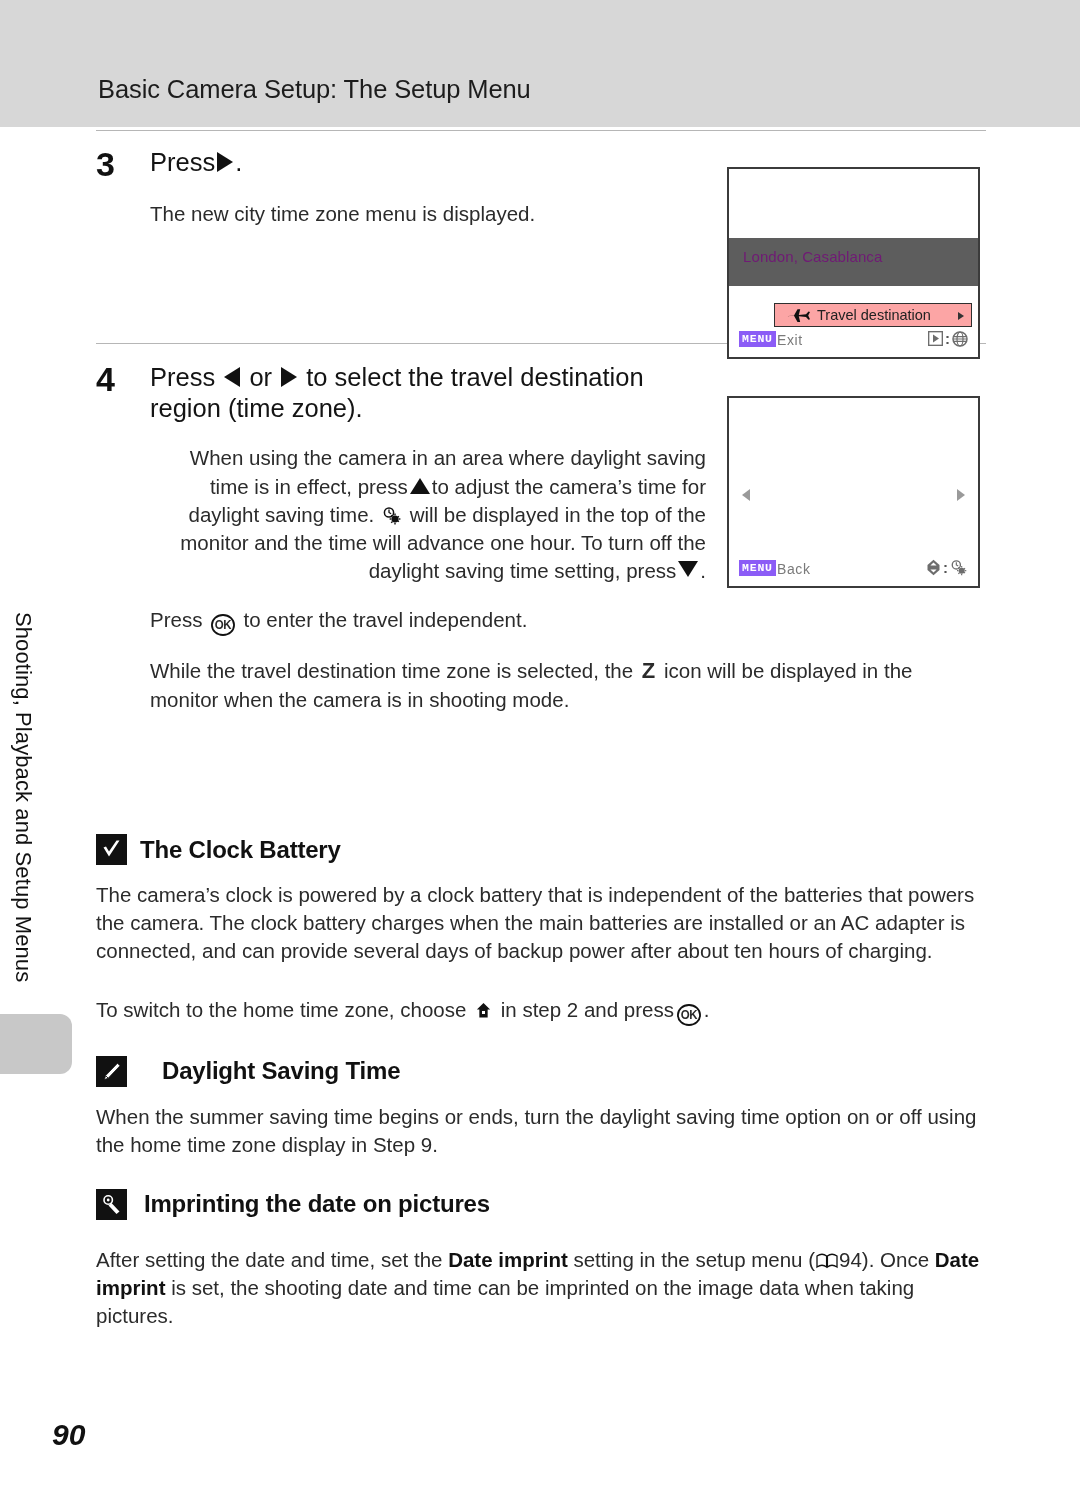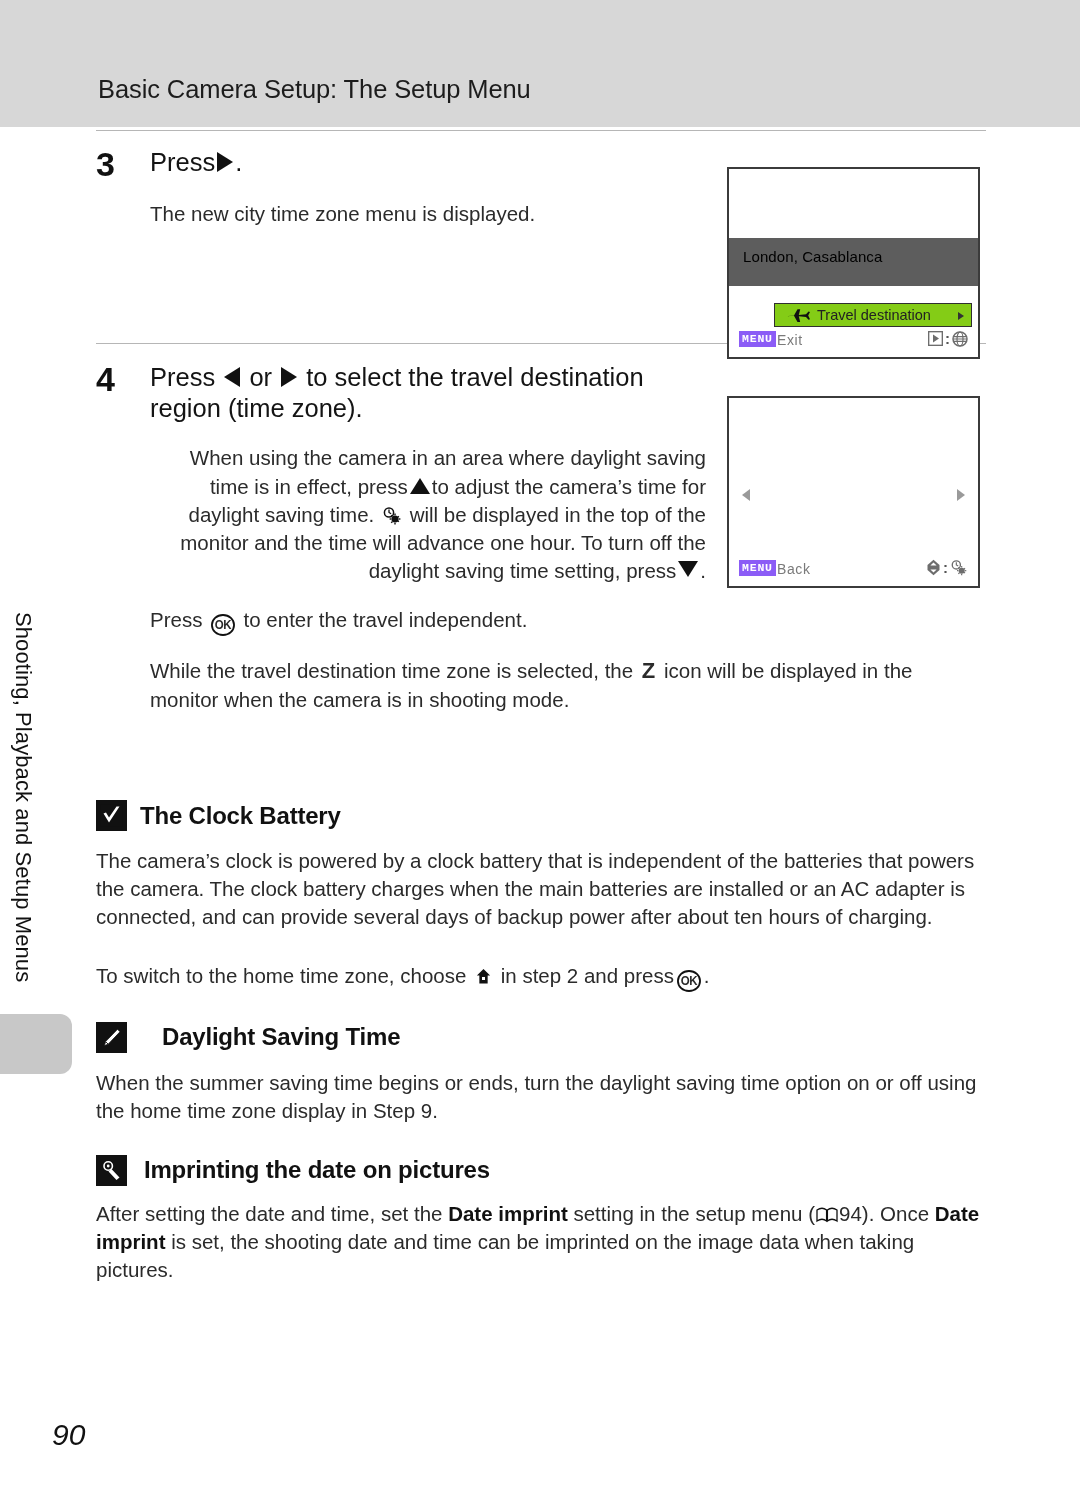--- a/index.html
+++ b/index.html
@@ -56,21 +56,21 @@
     border-radius: 12px;
   }
 
   
   .page-number {
     position: absolute;
     left: 52px;
     top: 1418px;
     font-size: 30px;
     font-style: italic;
-    font-weight: 400;
+    font-weight: 700;
     color: #111;
   }
 
   
   .content {
     position: absolute;
     left: 96px;
     top: 130px;
     width: 890px;
   }
@@ -172,33 +172,33 @@
     position: absolute;
     left: 0; right: 0;
     top: 69px;
     height: 48px;
     background: #5d5d5d;
   }
   .mon-city-text {
     position: absolute;
     left: 14px;
     top: 79px;
-    color: #000000;
+    color: #701a75;
     font-size: 15px;
     letter-spacing: 0.1px;
   }
 
   .mon-row {
     position: absolute;
     left: 45px;
     top: 134px;
     width: 198px;
     height: 24px;
     border: 1.5px solid #2f2f2f;
-    background: #84cc16;
+    background: #fca5a5;
     box-sizing: border-box;
   }
   .mon-row-label {
     position: absolute;
     left: 42px;
     top: 3px;
     font-size: 14.5px;
     color: #222;
   }
   .plane-icon {
@@ -375,21 +375,21 @@
       </p>
 
       <p style="max-width:836px;">
         <span>While the travel destination time zone is selected, the</span>
         <span class="z-glyph">Z</span>
         <span>icon will be displayed in the monitor when the camera is in shooting mode.</span>
       </p>
     </div>
   </div>
 
-  <div class="note-block" style="margin-top:86px;">
+  <div class="note-block" style="margin-top:120px;">
     <div class="note-head">
       <span class="note-icon">
         <svg width="23" height="23" viewBox="0 0 23 23">
           <rect x="0.5" y="0.5" width="22" height="22" fill="#111"></rect>
           <path d="M3.5 9.5 L9 18.5 L19.5 2.5 L16.5 2.5 L9 13.5 L6 8.5 Z" fill="#ffffff"></path>
         </svg>
       </span>
       <span class="note-title">The Clock Battery</span>
     </div>
     <div class="note-body">
@@ -420,21 +420,21 @@
         </svg>
       </span>
       <span class="note-title">Daylight Saving Time</span>
     </div>
     <div class="note-body">
       <p>When the summer saving time begins or ends, turn the daylight saving time option on or off using the home time zone display in Step 9.</p>
     </div>
   </div>
 
   <div class="note-block" style="margin-top:30px;">
-    <div class="note-head" style="gap:17px; margin-bottom:14px;">
+    <div class="note-head" style="gap:17px; margin-bottom:26px;">
       <span class="note-icon">
         <svg width="23" height="23" viewBox="0 0 23 23">
           <rect x="0" y="0" width="23" height="23" fill="#111"></rect>
           <circle cx="8.2" cy="7" r="4.2" fill="none" stroke="#ffffff" stroke-width="1.6"></circle>
           <circle cx="8.2" cy="7" r="1.4" fill="#ffffff"></circle>
           <path d="M11.5 10 L19.5 18.5 L16.5 21 L8.5 12.5 Z" fill="#ffffff"></path>
         </svg>
       </span>
       <span class="note-title">Imprinting the date on pictures</span>
     </div>

